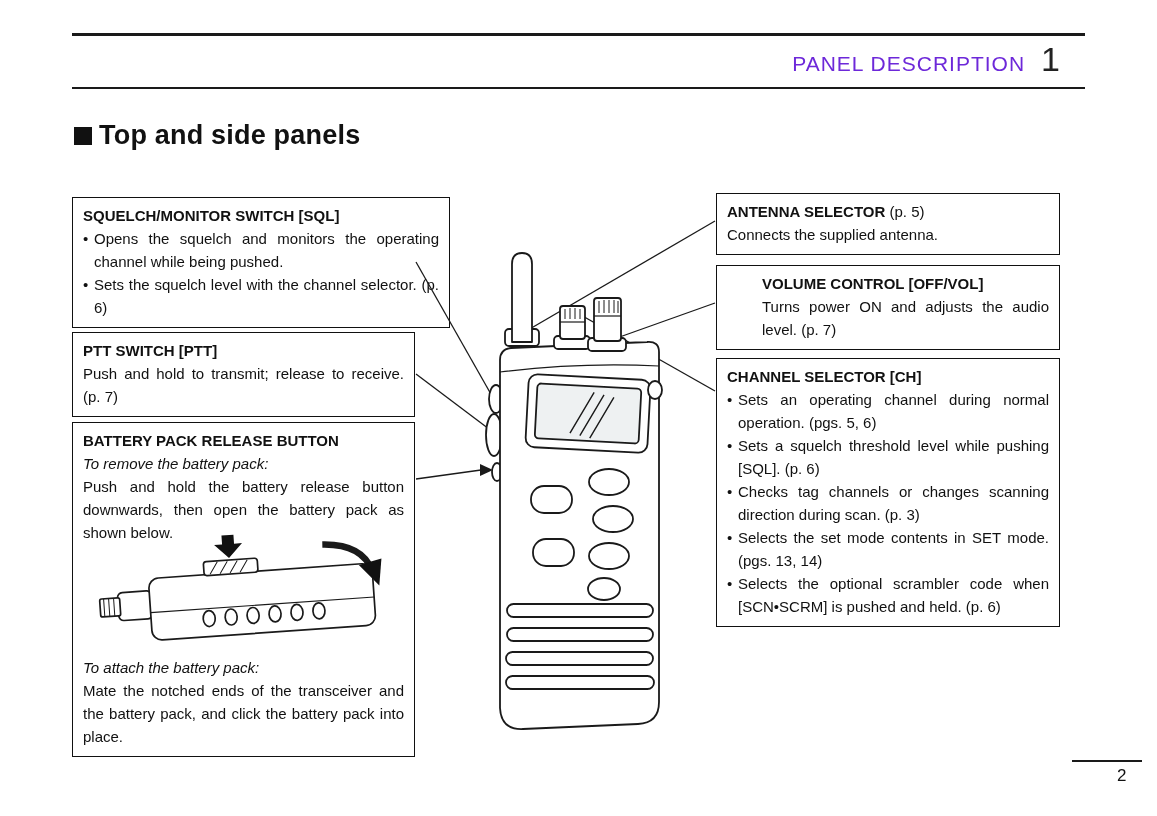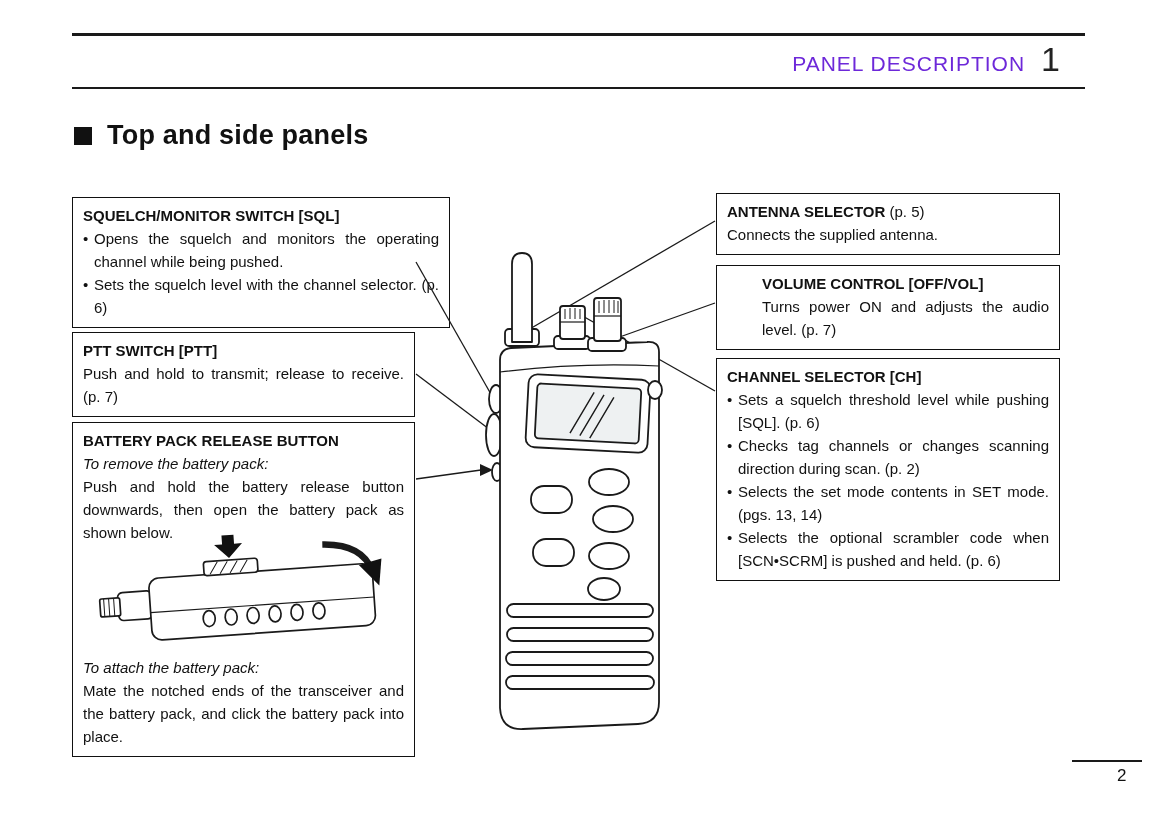--- a/index.html
+++ b/index.html
@@ -17,21 +17,21 @@
   .header {
     position:absolute; top:40px; left:560px; width:500px;
     display:flex; justify-content:flex-end; align-items:baseline; gap:16px;
   }
   .header-title { font-size:21px; letter-spacing:1px; color:#6d28d9; }
   .chapter-number { font-size:34px; color:#222; }
 
   
   .section-title {
     position:absolute; top:120px; left:74px;
-    display:flex; align-items:center; gap:15px;justify-content:space-between;
+    display:flex; align-items:center; gap:7px;justify-content:space-between;
   }
   .section-marker { width:18px; height:18px; background:#111; flex:0 0 auto; }
   .section-title-text { font-size:27px; font-weight:bold; letter-spacing:0.2px; }
 
   
   .callout {
     position:absolute;
     border:1.6px solid #111;
     background:#fff;
     box-sizing:border-box;
@@ -97,22 +97,23 @@
     <p>Connects the supplied antenna.</p>
   </div>
 
   <div class="callout" style="left:716px; top:265px; width:344px;padding-left:45px;">
     <h3>VOLUME CONTROL [OFF/VOL]</h3>
     <p>Turns power ON and adjusts the audio level. (p. 7)</p>
   </div>
 
   <div class="callout" style="left:716px; top:358px; width:344px;">
     <h3>CHANNEL SELECTOR [CH]</h3>
+    <div class="bullet">Sets an operating channel during normal operation. (pgs. 5, 6)</div>
     <div class="bullet">Sets a squelch threshold level while pushing [SQL]. (p. 6)</div>
-    <div class="bullet">Checks tag channels or changes scanning direction during scan. (p. 2)</div>
+    <div class="bullet">Checks tag channels or changes scanning direction during scan. (p. 3)</div>
     <div class="bullet">Selects the set mode contents in SET mode. (pgs. 13, 14)</div>
     <div class="bullet">Selects the optional scrambler code when [SCN•SCRM] is pushed and held. (p. 6)</div>
   </div>
 
   <div class="rule" style="left:1072px; top:760px; width:70px; height:2px;"></div>
   <div class="page-num" style="left:1117px; top:766px;">2</div>
 
   <svg class="overlay" viewBox="0 0 1157 816" xmlns="http://www.w3.org/2000/svg">
 
     <g stroke="#1a1a1a" stroke-width="1.3" fill="none">

